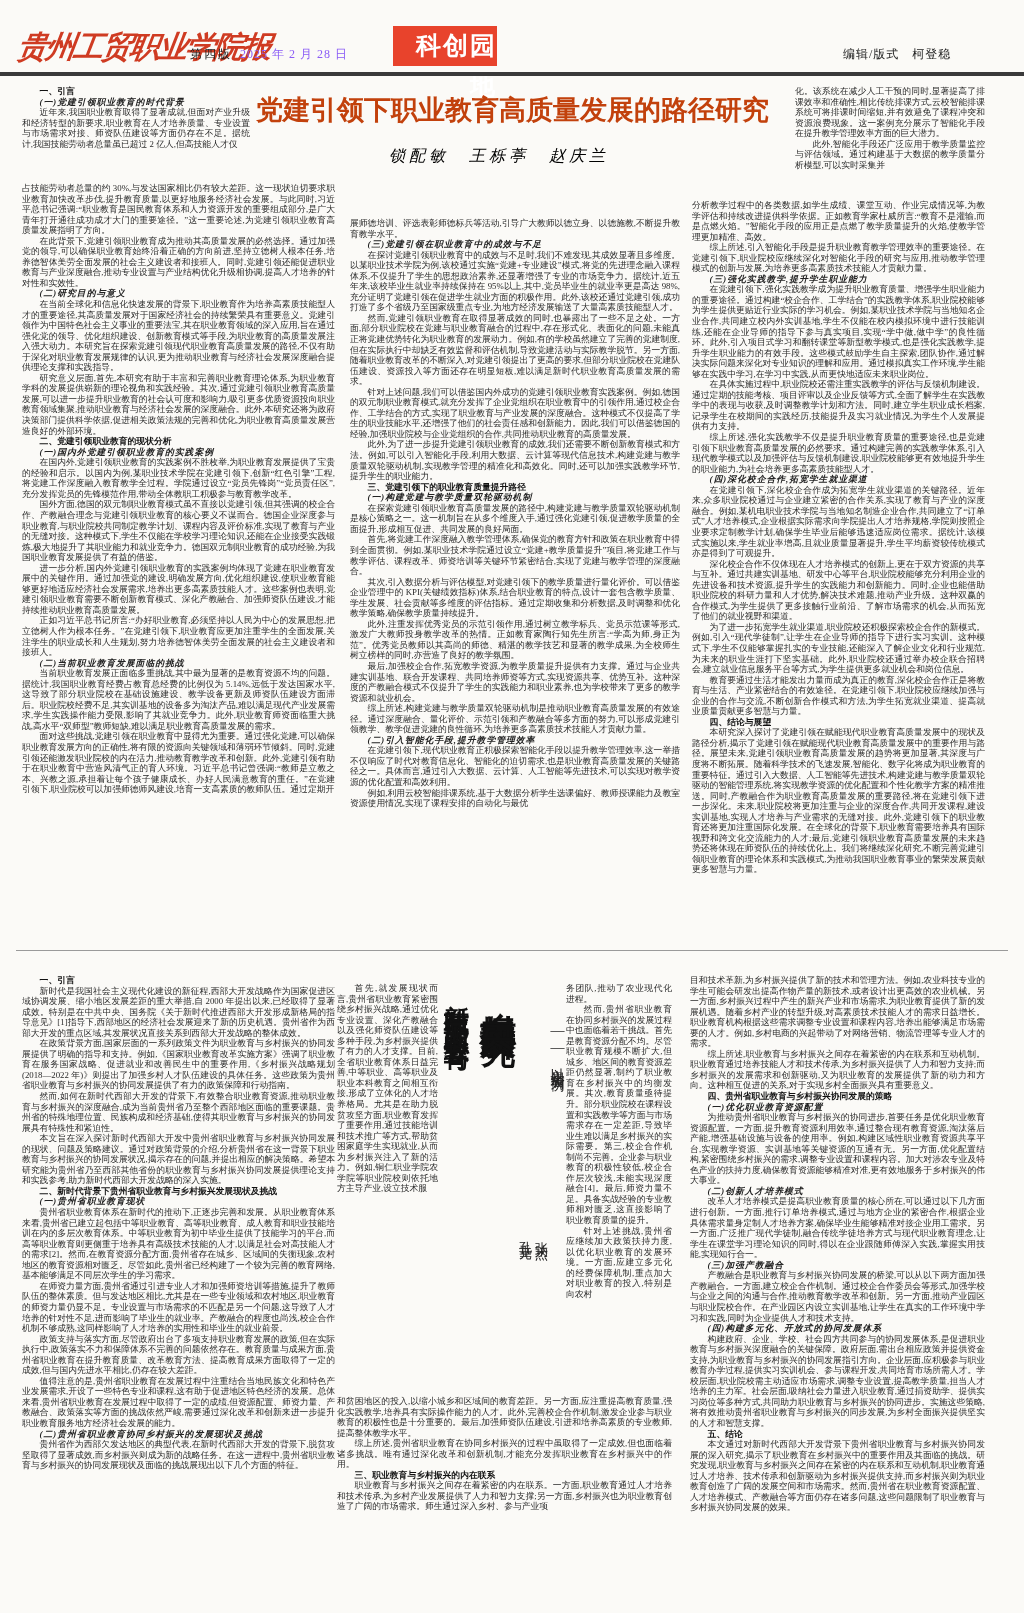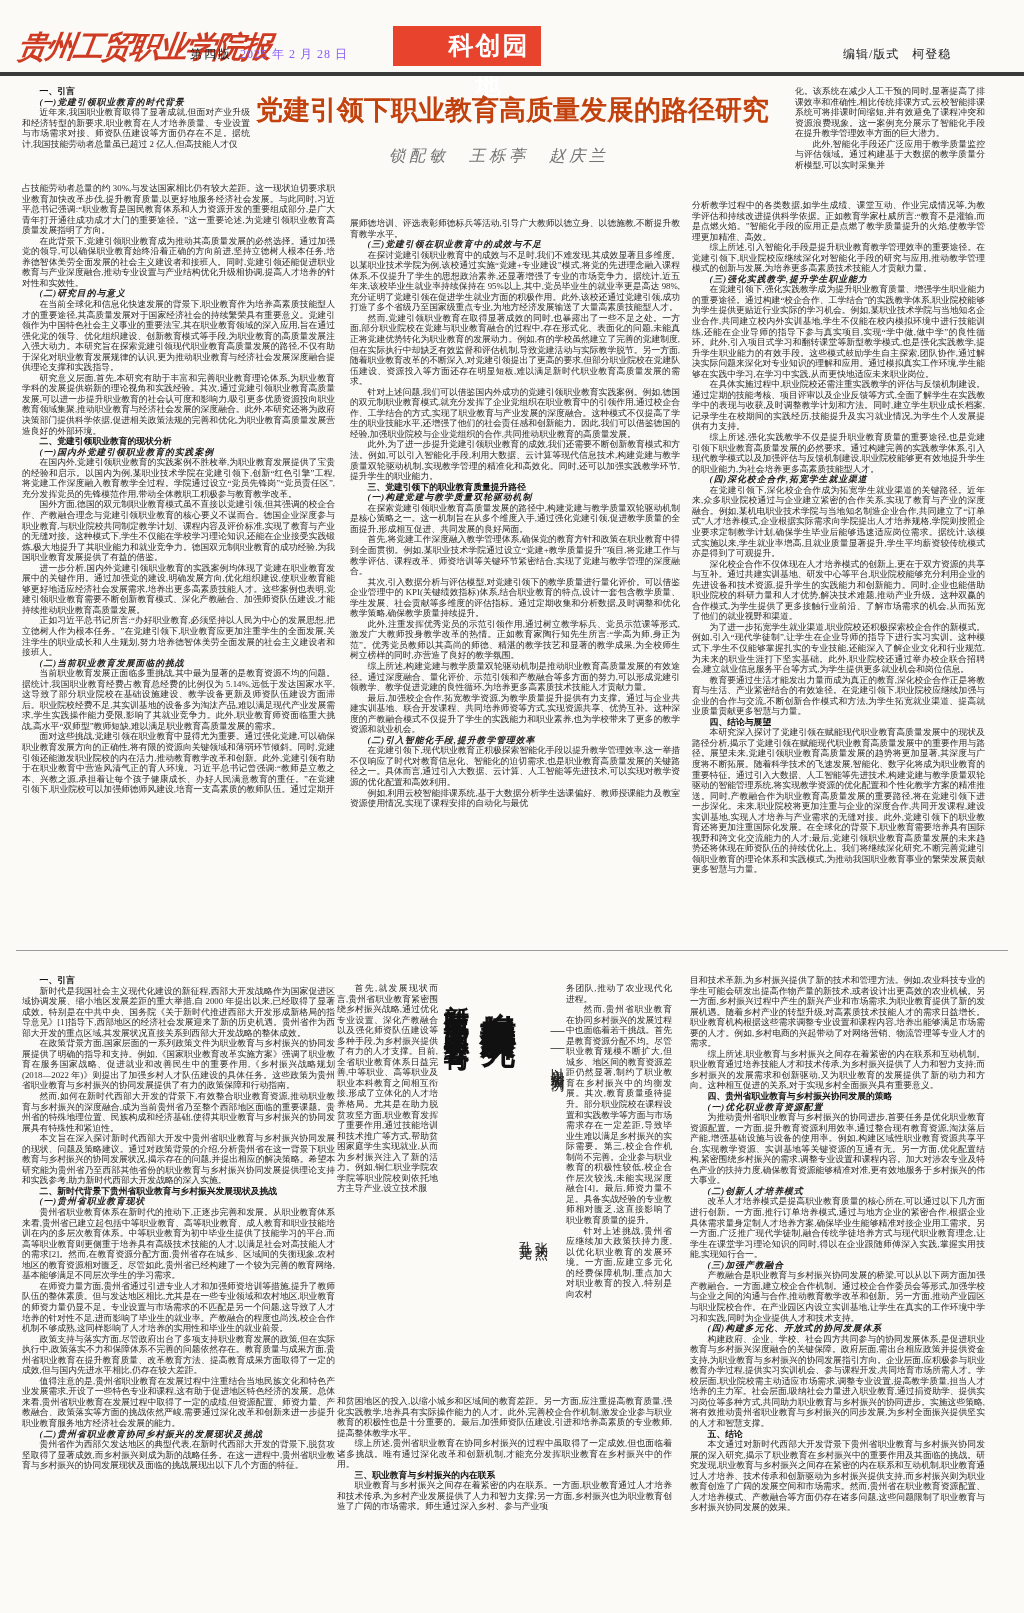--- a/index.html
+++ b/index.html
@@ -2,27 +2,27 @@
 <html><head>
 <meta charset="utf-8">
 <style>
   html,body{margin:0;padding:0;}
   body{width:1024px;height:1613px;position:relative;background:#fbfaf7;font-family:"Liberation Serif","DejaVu Serif",serif;overflow:hidden;}
   .abs{position:absolute;}
   
   .masthead-logo{left:18px;top:26px;width:170px;height:42px;color:#cf3b22;font-weight:bold;font-style:italic;font-size:30px;letter-spacing:-2px;transform:skewX(-8deg);white-space:nowrap;overflow:visible;line-height:42px;}
   .edition{left:190px;top:46px;font-size:12px;color:#222;letter-spacing:2px;}
   .pub-date{left:240px;top:46px;font-size:12px;color:#8b5cf6;letter-spacing:1px;}
-  .section-badge{left:393px;top:26px;width:104px;height:40px;background:#e8432c;color:#fff;font-size:25px;font-weight:bold;text-align:center;line-height:40px;letter-spacing:2px;font-family:"Liberation Serif",serif;padding-left:44px;}
+  .section-badge{left:393px;top:26px;width:104px;height:40px;background:#e8432c;color:#fff;font-size:25px;font-weight:bold;text-align:right;line-height:40px;letter-spacing:2px;font-family:"Liberation Serif",serif;}
   .editor{left:843px;top:46px;font-size:12px;color:#222;letter-spacing:1px;}
   .head-rule{left:0px;top:72px;width:1024px;height:4px;background:#3a3a3a;}
   .article-divider{left:16px;top:950px;width:992px;height:1px;background:#9a9a9a;}
   
   .a1-title{left:256px;top:92px;width:486px;height:46px;font-size:27px;font-weight:bold;color:#c2410c;text-align:center;letter-spacing:0px;white-space:nowrap;}
-  .a1-authors{left:256px;top:146px;width:486px;font-size:16px;color:#737373;text-align:center;letter-spacing:4px;font-style:italic;}
+  .a1-authors{left:256px;top:146px;width:486px;font-size:16px;color:#000000;text-align:center;letter-spacing:4px;font-style:italic;}
   .newscol{font-size:8.8px;line-height:10.55px;text-align:justify;color:#2a2a2a;}
   .newscol p{margin:0;padding:0;text-indent:2em;}
   .newscol p.t-cont{text-indent:0;}
   .newscol p.t-h1{font-weight:bold;color:#111;}
   .newscol p.t-h2{font-weight:bold;font-style:italic;color:#222;letter-spacing:1px;}
   .c-a1-1t{left:22px;top:86px;width:228px;height:96px;}
   .c-a1-1m{left:22px;top:183px;width:313px;height:762px;overflow:hidden;}
   .c-a1-2{left:350px;top:186px;width:330px;height:759px;overflow:hidden;margin-top:32px;}
   .c-a1-3t{left:795px;top:86px;width:190px;height:97px;overflow:hidden;}
   .c-a1-3m{left:692px;top:184px;width:293px;height:761px;overflow:hidden;margin-top:16px;}
@@ -80,22 +80,22 @@
     <p class="t-p">在探讨党建引领职业教育中的成效与不足时,我们不难发现,其成效显著且多维度。以某职业技术学院为例,该校通过实施“党建+专业建设”模式,将党的先进理念融入课程体系,不仅提升了学生的思想政治素养,还显著增强了专业的市场竞争力。据统计,近五年来,该校毕业生就业率持续保持在 95%以上,其中,党员毕业生的就业率更是高达 98%,充分证明了党建引领在促进学生就业方面的积极作用。此外,该校还通过党建引领,成功打造了多个省级乃至国家级重点专业,为地方经济发展输送了大量高素质技能型人才。</p>
     <p class="t-p">然而,党建引领职业教育在取得显著成效的同时,也暴露出了一些不足之处。一方面,部分职业院校在党建与职业教育融合的过程中,存在形式化、表面化的问题,未能真正将党建优势转化为职业教育的发展动力。例如,有的学校虽然建立了完善的党建制度,但在实际执行中却缺乏有效监督和评估机制,导致党建活动与实际教学脱节。另一方面,随着职业教育改革的不断深入,对党建引领提出了更高的要求,但部分职业院校在党建队伍建设、资源投入等方面还存在明显短板,难以满足新时代职业教育高质量发展的需求。</p>
     <p class="t-p">针对上述问题,我们可以借鉴国内外成功的党建引领职业教育实践案例。例如,德国的双元制职业教育模式,就充分发挥了企业党组织在职业教育中的引领作用,通过校企合作、工学结合的方式,实现了职业教育与产业发展的深度融合。这种模式不仅提高了学生的职业技能水平,还增强了他们的社会责任感和创新能力。因此,我们可以借鉴德国的经验,加强职业院校与企业党组织的合作,共同推动职业教育的高质量发展。</p>
     <p class="t-p">此外,为了进一步提升党建引领职业教育的成效,我们还需要不断创新教育模式和方法。例如,可以引入智能化手段,利用大数据、云计算等现代信息技术,构建党建与教学质量双轮驱动机制,实现教学管理的精准化和高效化。同时,还可以加强实践教学环节,提升学生的职业能力。</p>
     <p class="t-h1">三、党建引领下的职业教育质量提升路径</p>
     <p class="t-h2">(一)构建党建与教学质量双轮驱动机制</p>
     <p class="t-p">在探索党建引领职业教育高质量发展的路径中,构建党建与教学质量双轮驱动机制是核心策略之一。这一机制旨在从多个维度入手,通过强化党建引领,促进教学质量的全面提升,形成相互促进、共同发展的良好局面。</p>
     <p class="t-p">首先,将党建工作深度融入教学管理体系,确保党的教育方针和政策在职业教育中得到全面贯彻。例如,某职业技术学院通过设立“党建+教学质量提升”项目,将党建工作与教学评估、课程改革、师资培训等关键环节紧密结合,实现了党建与教学管理的深度融合。</p>
     <p class="t-p">其次,引入数据分析与评估模型,对党建引领下的教学质量进行量化评价。可以借鉴企业管理中的 KPI(关键绩效指标)体系,结合职业教育的特点,设计一套包含教学质量、学生发展、社会贡献等多维度的评估指标。通过定期收集和分析数据,及时调整和优化教学策略,确保教学质量持续提升。</p>
     <p class="t-p">此外,注重发挥优秀党员的示范引领作用,通过树立教学标兵、党员示范课等形式,激发广大教师投身教学改革的热情。正如教育家陶行知先生所言:“学高为师,身正为范”。优秀党员教师以其高尚的师德、精湛的教学技艺和显著的教学成果,为全校师生树立榜样的同时,亦营造了良好的教学氛围。</p>
+    <p class="t-p">最后,加强校企合作,拓宽教学资源,为教学质量提升提供有力支撑。通过与企业共建实训基地、联合开发课程、共同培养师资等方式,实现资源共享、优势互补。这种深度的产教融合模式不仅提升了学生的实践能力和职业素养,也为学校带来了更多的教学资源和就业机会。</p>
     <p class="t-p">综上所述,构建党建与教学质量双轮驱动机制是推动职业教育高质量发展的有效途径。通过深度融合、量化评价、示范引领和产教融合等多方面的努力,可以形成党建引领教学、教学促进党建的良性循环,为培养更多高素质技术技能人才贡献力量。</p>
-    <p class="t-p">最后,加强校企合作,拓宽教学资源,为教学质量提升提供有力支撑。通过与企业共建实训基地、联合开发课程、共同培养师资等方式,实现资源共享、优势互补。这种深度的产教融合模式不仅提升了学生的实践能力和职业素养,也为学校带来了更多的教学资源和就业机会。</p>
     <p class="t-h2">(二)引入智能化手段,提升教学管理效率</p>
     <p class="t-p">在党建引领下,现代职业教育正积极探索智能化手段以提升教学管理效率,这一举措不仅响应了时代对教育信息化、智能化的迫切需求,也是职业教育高质量发展的关键路径之一。具体而言,通过引入大数据、云计算、人工智能等先进技术,可以实现对教学资源的优化配置和高效利用。</p>
     <p class="t-p">例如,利用云校智能排课系统,基于大数据分析学生选课偏好、教师授课能力及教室资源使用情况,实现了课程安排的自动化与最优</p>
   </div>
 <div class="abs newscol c-a1-3t">
     <p class="t-cont">化。该系统在减少人工干预的同时,显著提高了排课效率和准确性,相比传统排课方式,云校智能排课系统可将排课时间缩短,并有效避免了课程冲突和资源浪费现象。这一案例充分展示了智能化手段在提升教学管理效率方面的巨大潜力。</p>
     <p class="t-p">此外,智能化手段还广泛应用于教学质量监控与评估领域。通过构建基于大数据的教学质量分析模型,可以实时采集并</p>
   </div>
 <div class="abs newscol c-a1-3m">
     <p class="t-cont">分析教学过程中的各类数据,如学生成绩、课堂互动、作业完成情况等,为教学评估和持续改进提供科学依据。正如教育学家杜威所言:“教育不是灌输,而是点燃火焰。”智能化手段的应用正是点燃了教学质量提升的火焰,使教学管理更加精准、高效。</p>

